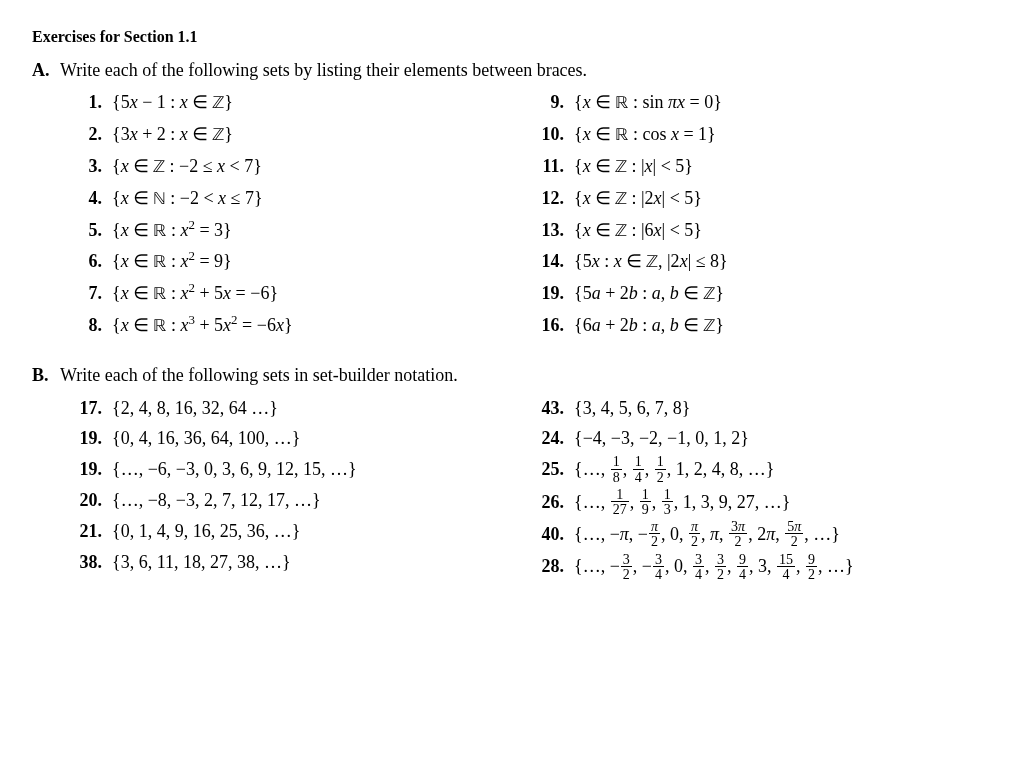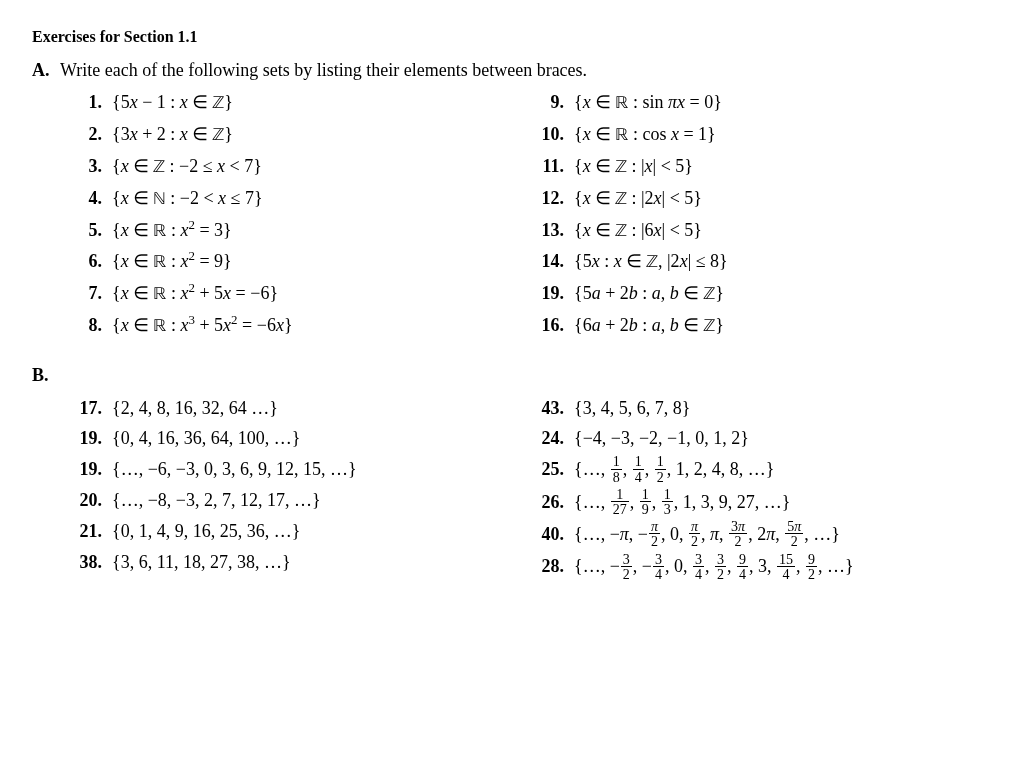--- a/index.html
+++ b/index.html
@@ -144,20 +144,21 @@
       </div>
       <div class="item">
         <span class="num">16.</span>
         <span class="expr">{6<i>a</i> + 2<i>b</i> : <i>a</i>, <i>b</i> ∈ <span class="bb">ℤ</span>}</span>
       </div>
     </div>
 </div>
 
 <div class="section-label" style="margin-top:18px">
   <span class="section-letter">B.</span>
+  <span>Write each of the following sets in set-builder notation.</span>
 </div>
 <div class="columns">
   <div class="col" id="B-left">
       <div class="item">
         <span class="num">17.</span>
         <span class="expr">{2, 4, 8, 16, 32, 64 …}</span>
       </div>
       <div class="item">
         <span class="num">19.</span>
         <span class="expr">{0, 4, 16, 36, 64, 100, …}</span>

